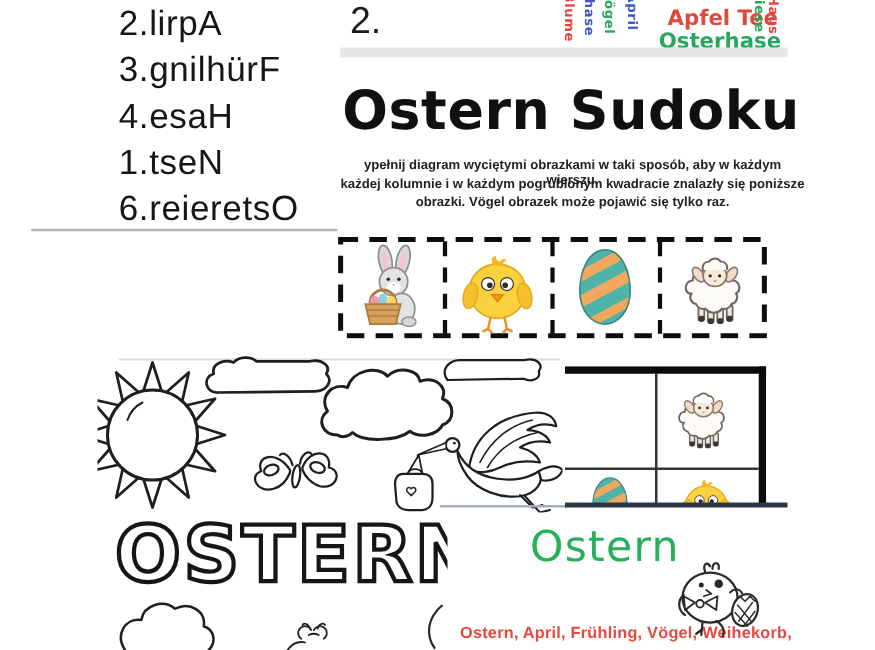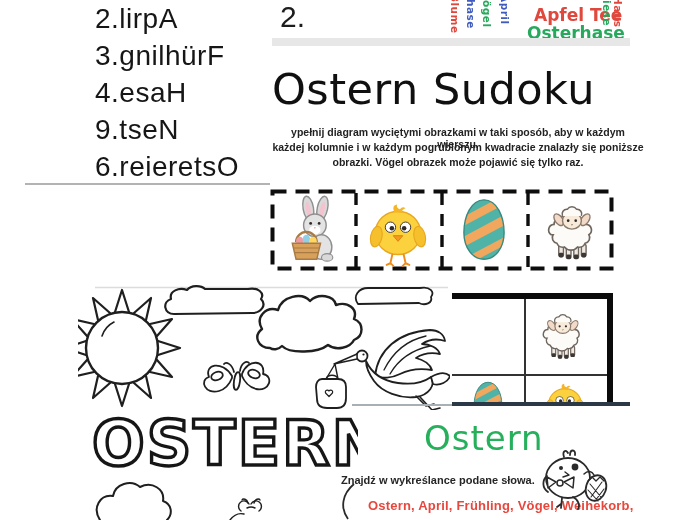--- a/index.html
+++ b/index.html
@@ -11,22 +11,22 @@
              letter-spacing:.5px;font-family:"Liberation Sans",sans-serif;z-index:1;}
   .list-underline{position:absolute;left:25px;top:183px;width:245px;height:2px;background:#b3b3b3;z-index:1;}
 
   
   .page-num{position:absolute;left:280px;top:0px;font-size:30px;color:#1c1c1c;z-index:1;}
   .vword{position:absolute;writing-mode:vertical-rl;font-size:10.5px;font-weight:700;
          letter-spacing:.5px;z-index:1;font-family:"DejaVu Sans",sans-serif;}
   .hword{position:absolute;font-size:17px;font-weight:700;z-index:1;font-family:"DejaVu Sans",sans-serif;}
   .wc-red{color:#e0473d;} .wc-blue{color:#3f5bbf;} .wc-green{color:#27a85c;}
   .gray-bar{position:absolute;left:272px;top:38px;width:358px;height:8px;background:#e7e7e7;z-index:2;}
-  .sudoku-title{position:absolute;left:272px;top:64px;width:368px;text-align:left;
-                font-size:43px;font-weight:400;color:#101010;letter-spacing:.5px;z-index:1;
+  .sudoku-title{position:absolute;left:272px;top:64px;width:368px;text-align:right;
+                font-size:43px;font-weight:700;color:#101010;letter-spacing:.5px;z-index:1;
                 font-family:"DejaVu Sans",sans-serif;}
   .instr{position:absolute;left:272px;width:372px;text-align:center;font-size:10.5px;
          font-weight:600;color:#222;z-index:1;font-family:Liberation Sans, sans-serif;}
   .cutout-row{position:absolute;left:270px;top:189px;width:344px;height:82px;z-index:2;}
   .grid-frag{position:absolute;left:452px;top:293px;width:161px;height:112px;background:#fff;
              overflow:hidden;z-index:2;}
   .grid-top{position:absolute;left:0;top:0;width:161px;height:6px;background:#0b0b0b;}
   .grid-right{position:absolute;left:155px;top:0;width:6px;height:110px;background:#0b0b0b;}
   .grid-vline{position:absolute;left:72px;top:6px;width:1.6px;height:104px;background:#333;}
   .grid-hline{position:absolute;left:0;top:81px;width:155px;height:1.6px;background:#333;}
@@ -129,21 +129,21 @@
     </symbol>
   </defs>
 </svg>
 
 <div class="canvas">
 
   <section>
     <div class="list-item" style="top:4px">2.lirpA</div>
     <div class="list-item" style="top:41px">3.gnilhürF</div>
     <div class="list-item" style="top:78px">4.esaH</div>
-    <div class="list-item" style="top:115px">9.tseN</div>
+    <div class="list-item" style="top:115px">1.tseN</div>
     <div class="list-item" style="top:152px">6.reieretsO</div>
     <div class="list-underline"></div>
   </section>
 
   <section>
     <div class="page-num">2.</div>
 
     <span class="vword wc-red" style="left:449px;top:-6px">Blume</span>
     <span class="vword wc-blue" style="left:465px;top:-36px">Osterhase</span>
     <span class="vword wc-green" style="left:481px;top:-8px">Vögel</span>
@@ -232,21 +232,20 @@
       </g>
     </g>
   </svg>
 
   <div class="ostern-heading">
     <span>OSTERN</span>
   </div>
 
   <section class="wordsearch">
     <div class="ws-title">Ostern</div>
-    <div class="ws-instr">Znajdź w wykreślance podane słowa.</div>
     <div class="ws-words">Ostern, April, Frühling, Vögel, Weihekorb,</div>
     <svg style="position:absolute;left:0;top:72px" width="22" height="38">
       <path d="M18,2 C6,12 4,26 12,37" stroke="#2a2a2a" stroke-width="1.8" fill="none"></path>
     </svg>
 
     <svg style="position:absolute;left:198px;top:30px" width="78" height="70" viewBox="0 0 78 70">
       <g fill="none" stroke="#2a2a2a" stroke-width="1.8" stroke-linecap="round" stroke-linejoin="round">
         <ellipse cx="34" cy="38" rx="22" ry="20" fill="#fff"></ellipse>
         <path d="M30,17 c-2,-6 2,-8 4,-4 M36,15 c0,-6 6,-6 5,0"></path>
         <circle cx="27" cy="28" r="2" fill="#2a2a2a" stroke="none"></circle>

